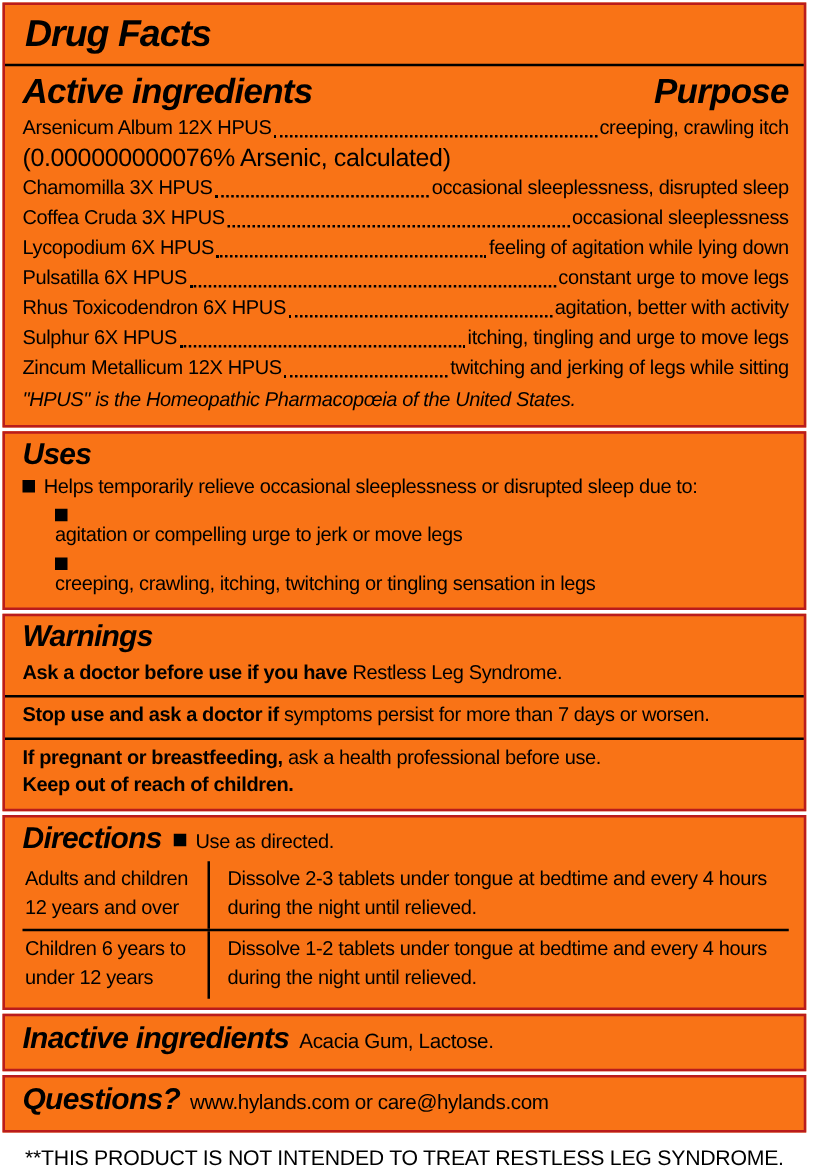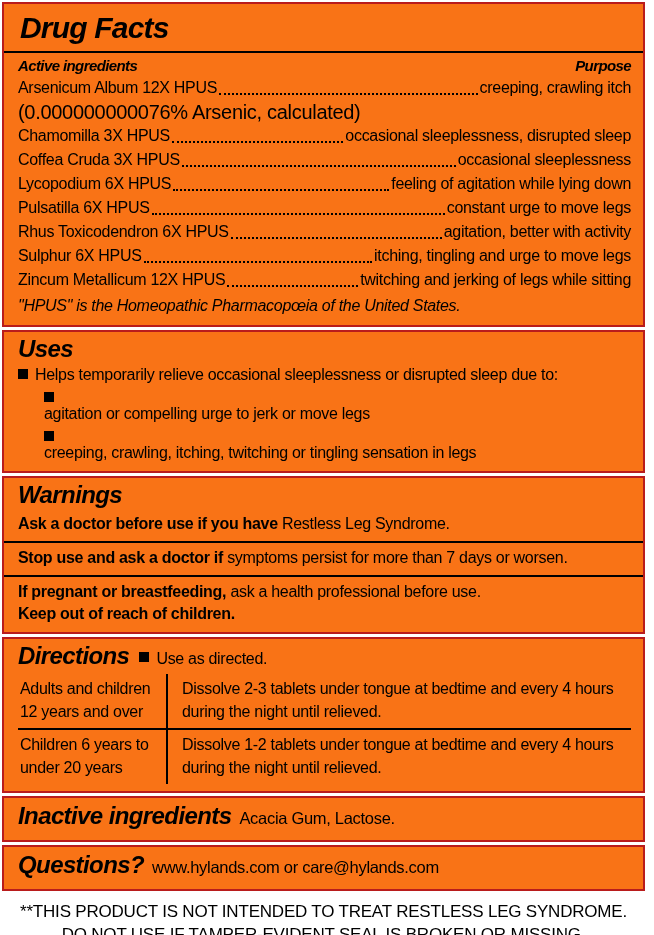--- a/index.html
+++ b/index.html
@@ -22,21 +22,21 @@
 
   .df-title {
     font-size: 30px; font-weight: bold; font-style: italic;
     letter-spacing: -0.8px;
     padding: 4px 0 6px 2px;
   }
   .title-rule { border: none; border-top: 2.5px solid #000; margin: 0 -12px 2px -14px; }
 
   .ai-header { display: flex; justify-content: space-between; align-items: baseline; padding: 2px 0 2px; }
   .sec-head {
-    font-size: 15px; font-weight: bold; font-style: italic; letter-spacing: -0.6px;
+    font-size: 28px; font-weight: bold; font-style: italic; letter-spacing: -0.6px;
   }
   .head-lg { font-size: 24px; }
 
   .ing-row { display: flex; align-items: baseline; font-size: 16px; line-height: 24px; justify-content: center; }
   .ing-name { white-space: nowrap; }
   .ing-purpose { white-space: nowrap; }
   .leader {
     flex: 1 1 0; min-width: 8px;
     border-bottom: 2.5px dotted #000;
     margin: 0 2px; align-self: flex-end; margin-bottom: 5px;
@@ -171,21 +171,21 @@
       <span class="sec-head head-lg">Directions</span>
       <span class="sq"></span>
       <span class="body-text">Use as directed.</span>
     </div>
     <div class="dir-table">
       <div class="dir-row">
         <div class="dir-cell-left">Adults and children 12 years and over</div>
         <div class="dir-cell-right">Dissolve 2-3 tablets under tongue at bedtime and every 4 hours during the night until relieved.</div>
       </div>
       <div class="dir-row">
-        <div class="dir-cell-left">Children 6 years to under 20 years</div>
+        <div class="dir-cell-left">Children 6 years to under 12 years</div>
         <div class="dir-cell-right">Dissolve 1-2 tablets under tongue at bedtime and every 4 hours during the night until relieved.</div>
       </div>
     </div>
   </div>
 
   <div class="box">
     <div class="inline-sec">
       <span class="sec-head head-lg">Inactive ingredients</span>
       <span class="rest">Acacia Gum, Lactose.</span>
     </div>

